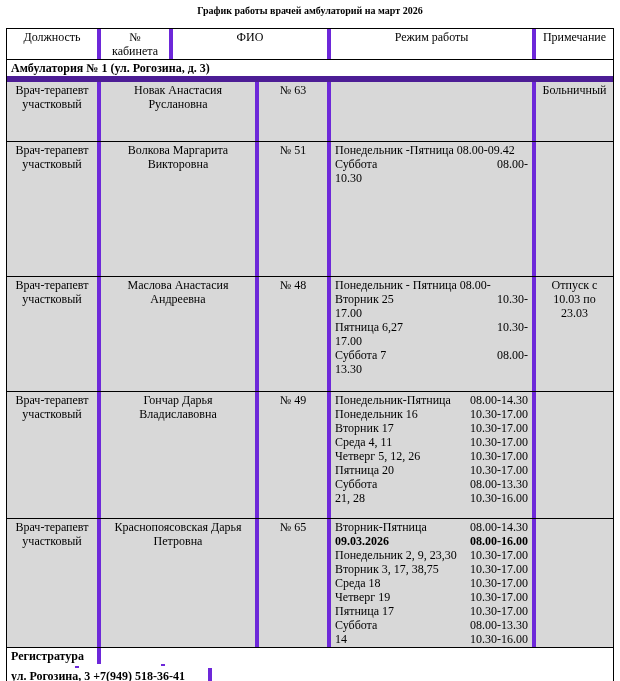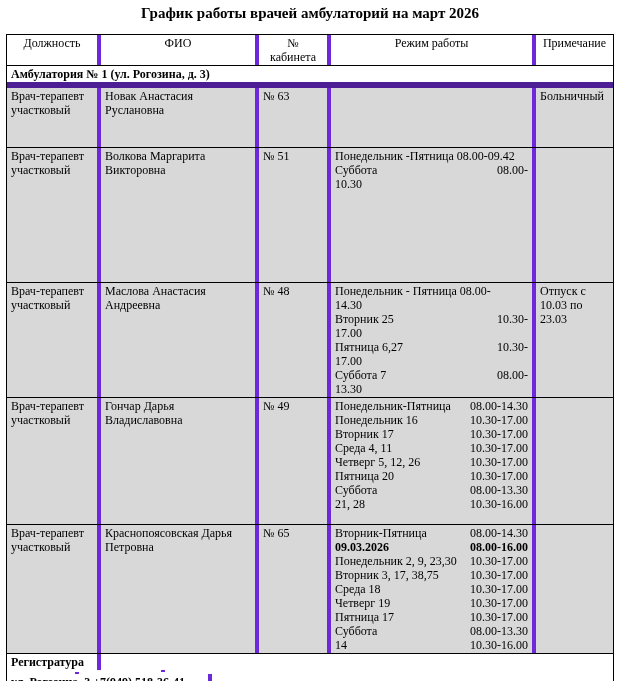--- a/index.html
+++ b/index.html
@@ -1,32 +1,32 @@
 <!DOCTYPE html>
 <html><head>
 <meta charset="utf-8">
 <style>
   * { margin:0; padding:0; box-sizing:border-box; }
   html,body { background:#fff; width:620px; }
   body { font-family:"Liberation Serif","DejaVu Serif",serif; color:#000; padding:5px 6px 0 6px; }
-  .title { font-weight:bold; font-size:15px; text-align:center; margin-bottom:12px; }
+  .title { font-weight:bold; font-size:10px; text-align:center; margin-bottom:12px; }
   .tbl { width:608px; border:1px solid #000; }
   .row { display:flex; border-bottom:1px solid #000; background:#fff; }
   .row:last-child { border-bottom:none; }
   .cell { border-right:4px solid #6d28d9; padding:1px 4px; font-size:12px; line-height:14px; overflow:hidden; }
   .cell:last-child { border-right:none; }
   .c-pos  { width:94px; }
   .c-name { width:158px; }
   .c-room { width:72px; }
   .c-sched{ width:205px; }
   .c-note { width:79px; flex:1; }
   .hrow .cell { text-align:center; background:#fff; }
   .hrow { min-height:29px; }
   .section-row { border-bottom:6px solid #4c1d95; font-weight:bold; font-size:12px; line-height:14px; padding:1px 4px; min-height:16px; background:#fff; }
-  .r-gray .cell { background:#d8d8d8; }
+  .r-gray .cell { background:#d8d8d8;text-align:center; }
   .r-blue .cell { background:#dde3ea; }
   .r-white .cell { background:#ffffff; }
   .bold { font-weight:bold; }
   .sline { display:flex; justify-content:space-between; }
   .sline.b { font-weight:bold; }
   
   .rows-host > .row:nth-of-type(2)  { min-height:30px; }
   .rows-host > .row:nth-of-type(3)  { min-height:60px; }
   .rows-host > .row:nth-of-type(4)  { min-height:135px; }
   .rows-host > .row:nth-of-type(5)  { min-height:115px; }
@@ -38,22 +38,22 @@
   .rows-host > .row:nth-of-type(11) { min-height:29px; }
 </style>
 </head>
 <body>
 
 <div class="title">График работы врачей амбулаторий на март 2026</div>
 
 <div class="tbl rows-host">
   <div class="row hrow">
       <div class="cell c-pos">Должность</div>
+      <div class="cell c-room">№ кабинета</div>
       <div class="cell c-name">ФИО</div>
-      <div class="cell c-room">№ кабинета</div>
       <div class="cell c-sched">Режим работы</div>
       <div class="cell c-note">Примечание</div>
     </div>
 
 <div class="section-row">Амбулатория № 1 (ул. Рогозина, д. 3)</div>
     <div class="row r-gray">
       <div class="cell c-pos">Врач-терапевт участковый</div>
       <div class="cell c-name">Новак Анастасия Руслановна</div>
       <div class="cell c-room">№ 63</div>
       <div class="cell c-sched"></div>
@@ -79,23 +79,20 @@
     </div>
     <div class="row r-gray">
       <div class="cell c-pos">Врач-терапевт участковый</div>
       <div class="cell c-name">Маслова Анастасия Андреевна</div>
       <div class="cell c-room">№ 48</div>
       <div class="cell c-sched">
         <div class="sline">
           <div>Понедельник - Пятница 08.00-</div>
         </div>
         <div class="sline">
-          <div>14.30</div>
-        </div>
-        <div class="sline">
           <div>Вторник 25</div>
           <div>10.30-</div>
         </div>
         <div class="sline">
           <div>17.00</div>
         </div>
         <div class="sline">
           <div>Пятница 6,27</div>
           <div>10.30-</div>
         </div>

